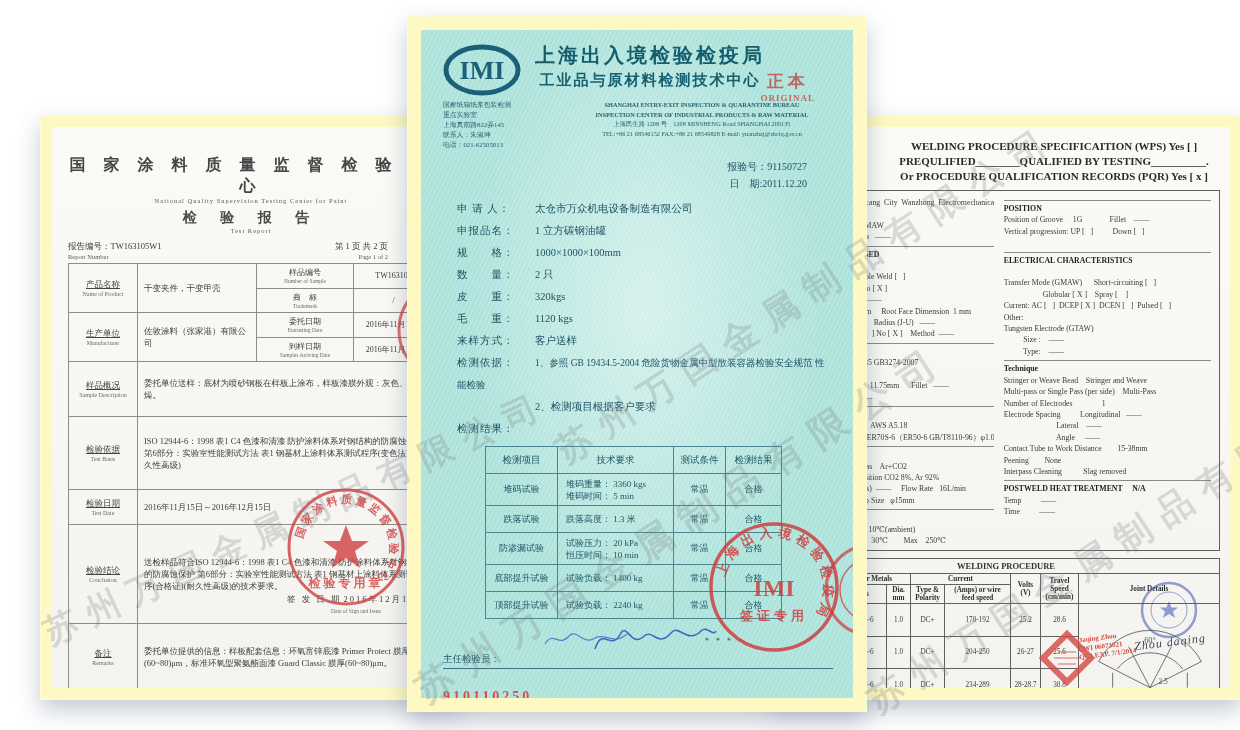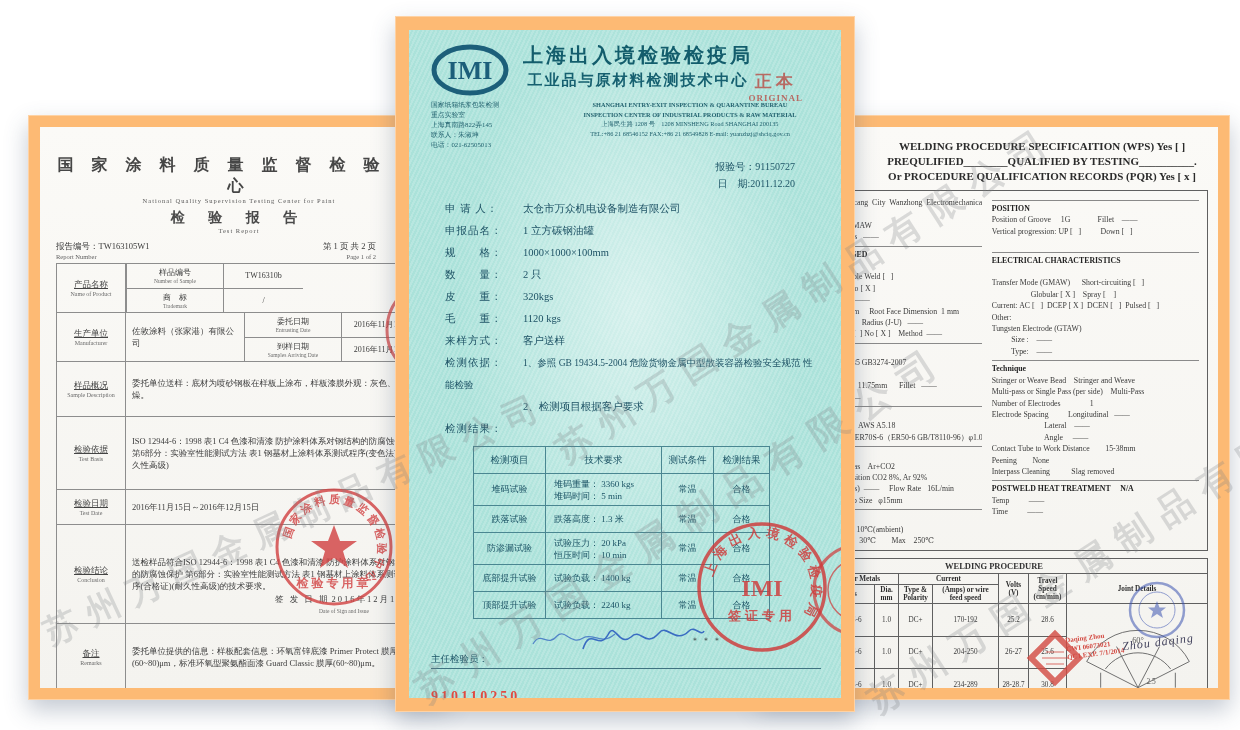--- a/index.html
+++ b/index.html
@@ -1,21 +1,21 @@
 <!DOCTYPE html>
 <html><head>
 <meta charset="utf-8">
 <style>
   html,body{margin:0;padding:0;}
   body{
     width:1240px;height:730px;position:relative;overflow:hidden;
     background:#ffffff;
     font-family:"Liberation Serif","DejaVu Serif",serif;
   }
-  .doc{position:absolute;background:#fdba74;box-shadow:0 10px 22px rgba(60,80,110,.30), inset 0 0 0 1px rgba(255,255,255,.35);}
+  .doc{position:absolute;background:#fef9c3;box-shadow:0 10px 22px rgba(60,80,110,.30), inset 0 0 0 1px rgba(255,255,255,.35);margin-left:12px;}
   .paper{position:absolute;overflow:hidden;}
   .paper.white{background:linear-gradient(180deg,#fbfaf7,#f4f3ef);}
   .paper.cyan{
     background:
       radial-gradient(ellipse at 52% 42%, rgba(255,255,255,.50), rgba(255,255,255,0) 55%),
       repeating-linear-gradient(115deg, rgba(255,255,255,.16) 0 2px, rgba(255,255,255,0) 2px 4px),
       #abe2da;
   }
   
   .wm{position:absolute;z-index:9;color:rgba(125,128,132,.26);font-weight:bold;
@@ -107,20 +107,21 @@
           <div>第 1 页 共 2 页</div>
           <div class="en">Page 1 of 2</div>
         </div>
       </div>
       <div class="ltable">
         <div class="lrow" style="height:48px;">
           <div class="lcell-label">
               <div class="cn">产品名称</div>
               <div class="en">Name of Product</div>
             </div>
+          <div class="lcell-val">干变夹件，干变甲壳</div>
           <div class="lsub">
             <div class="half">
                 <div class="hl">
                   <div class="cn">样品编号</div>
                   <div class="en">Number of Sample</div>
                 </div>
                 <div class="hv">TW16310b</div>
               </div>
             <div class="half">
                 <div class="hl">

